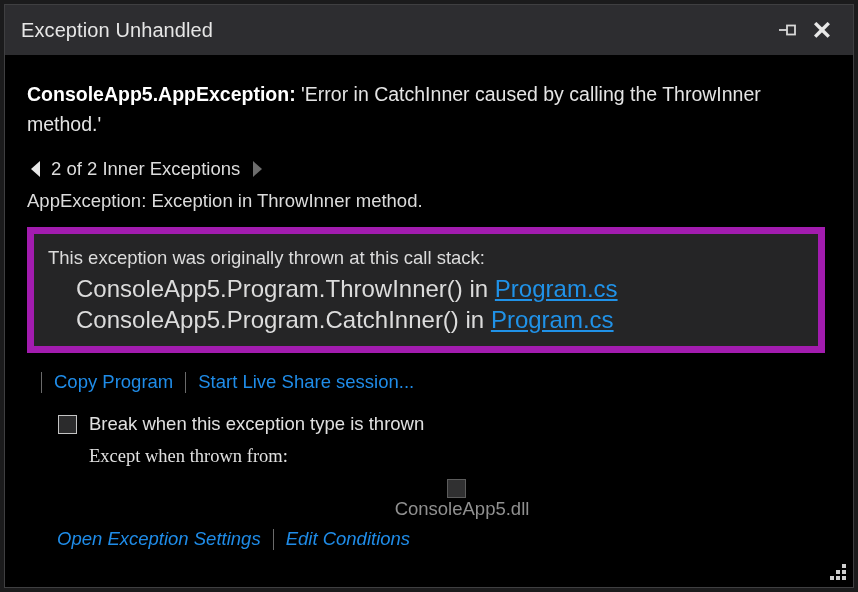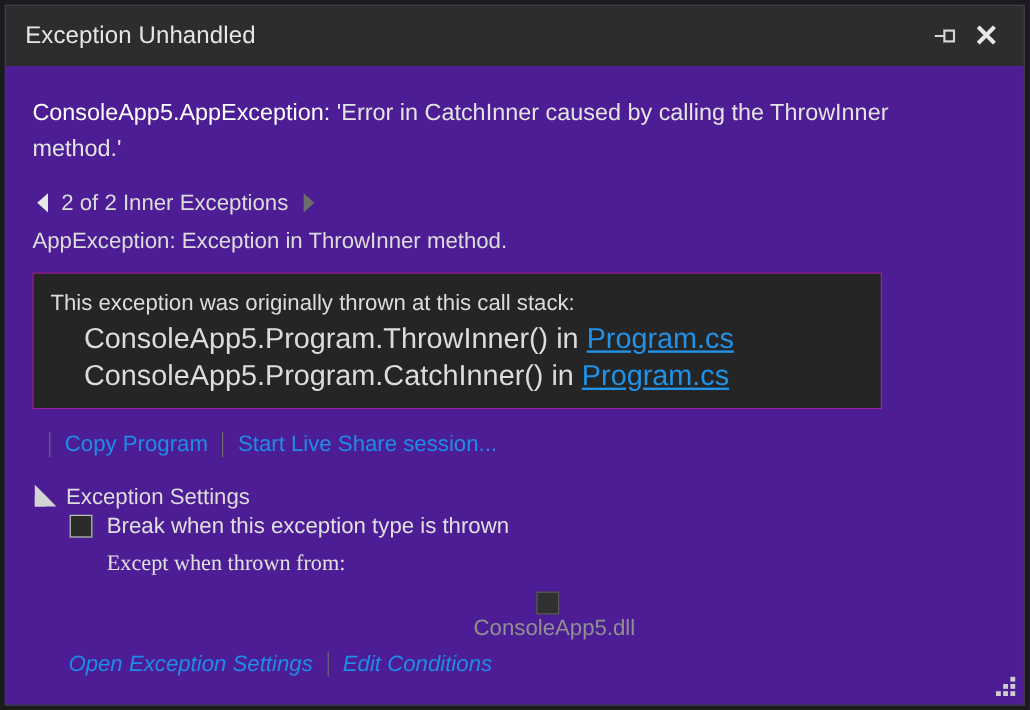--- a/index.html
+++ b/index.html
@@ -14,21 +14,21 @@
     font-family: "Liberation Sans", sans-serif;
     -webkit-font-smoothing: antialiased;
   }
 
   .dialog {
     position: absolute;
     left: 4px;
     top: 4px;
     width: 850px;
     height: 584px;
-    background: #4c1d95;
+    background: #000000;
     border: 1px solid #3f3f41;
     box-sizing: border-box;
     display: flex;
     flex-direction: column;
   }
 
   
   .titlebar {
     height: 50px;
     flex: 0 0 50px;
@@ -72,21 +72,21 @@
   }
 
   .exception-message {
     font-size: 19.5px;
     line-height: 30px;
     color: #e4e4e4;
     margin: 6px 0 0 0;
     max-width: 790px;
   }
   .exception-type {
-    font-weight: normal;
+    font-weight: bold;
     color: #ffffff;
   }
 
   
   .inner-nav {
     display: flex;
     align-items: center;
     margin-top: 17px;
     height: 26px;
   }
@@ -118,25 +118,25 @@
   }
   .inner-detail {
     font-size: 18.5px;
     color: #dcdcdc;
     margin-top: 8px;
   }
 
   
   .callstack-box {
     margin-top: 15px;
-    border: 1px solid #a21caf;
+    border: 7px solid #a21caf;
     background: #252526;
     padding: 9px 14px 11px 14px;
     box-sizing: border-box;
-    width: 708px;
+    width: 798px;
   }
   .callstack-title {
     font-size: 18.5px;
     color: #dcdcdc;
     line-height: 30px;
   }
   .callstack-frame {
     font-size: 24px;
     color: #dcdcdc;
     line-height: 31px;
@@ -300,24 +300,20 @@
     </div>
 
     <div class="link-row">
       <span class="link-sep"></span>
       <span class="action-link">Copy Program</span>
       <span class="link-sep"></span>
       <span class="action-link">Start Live Share session...</span>
     </div>
 
     <div class="settings-section">
-      <div class="settings-header">
-        <span class="expander"></span>
-        <span class="settings-title">Exception Settings</span>
-      </div>
 
       <div class="check-row">
         <span class="checkbox"></span>
         <span class="check-label">Break when this exception type is thrown</span>
       </div>
 
       <div class="except-line">Except when thrown from:</div>
 
       <div class="module-row">
         <span class="checkbox disabled"></span>

